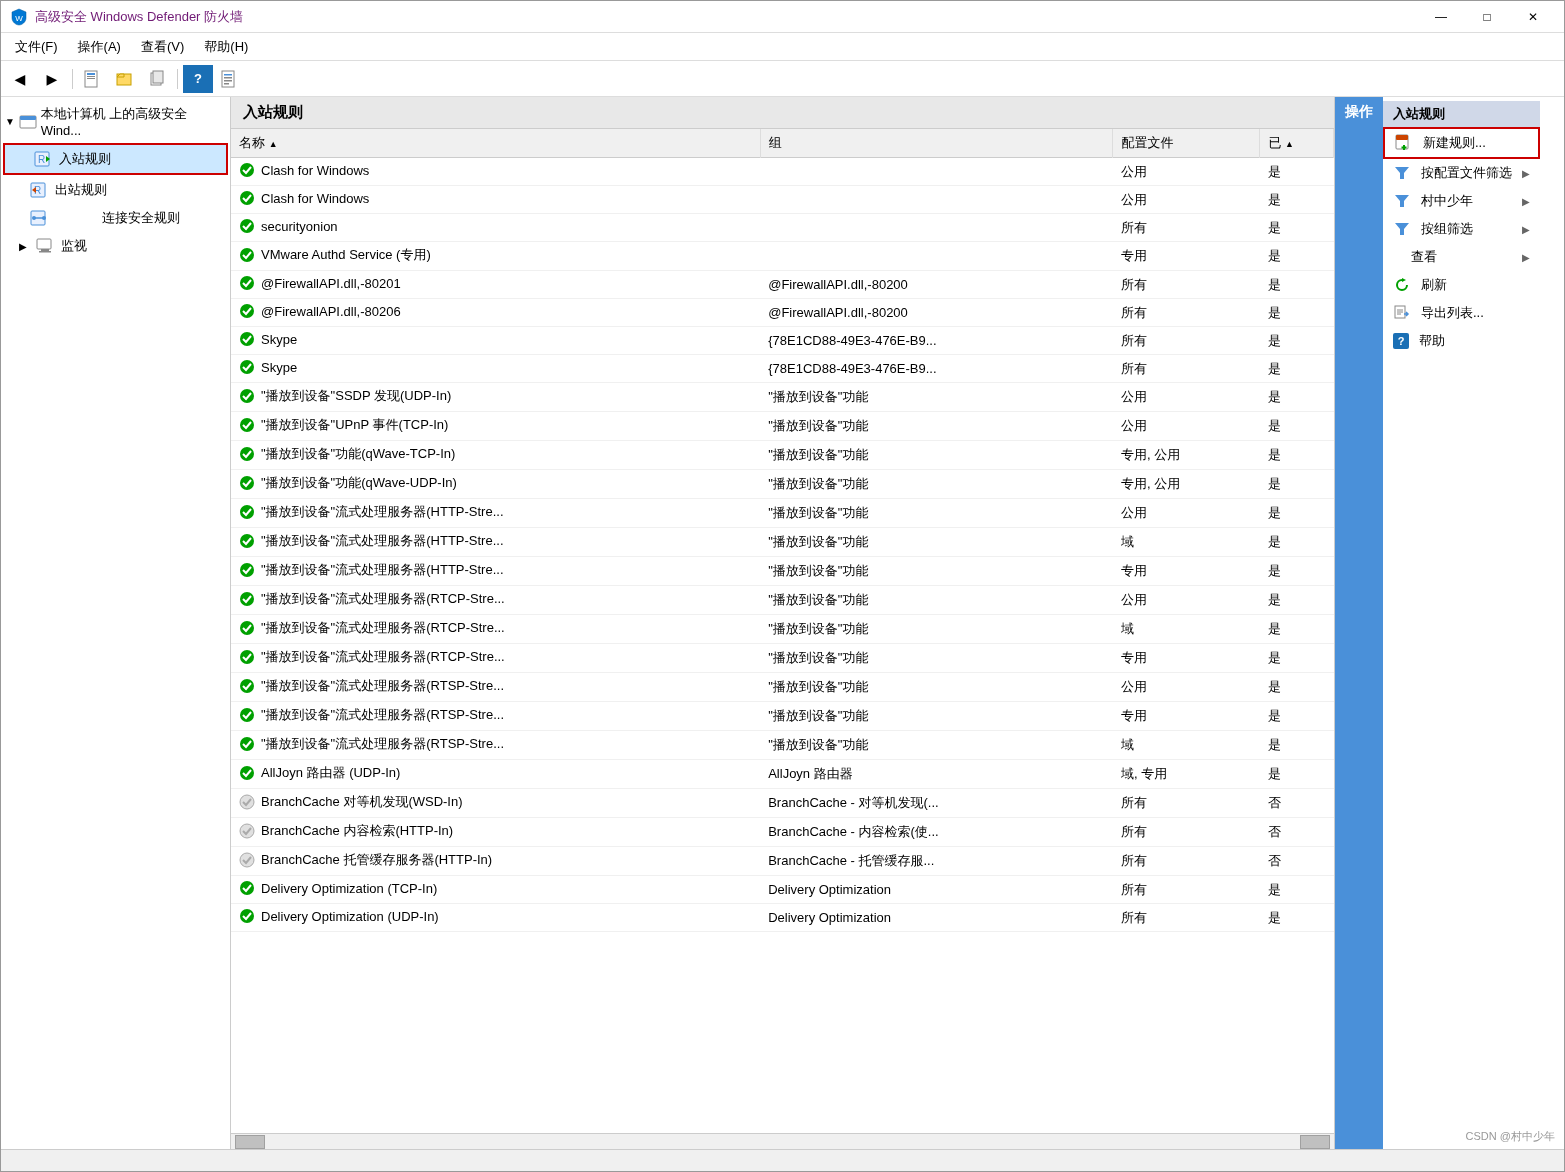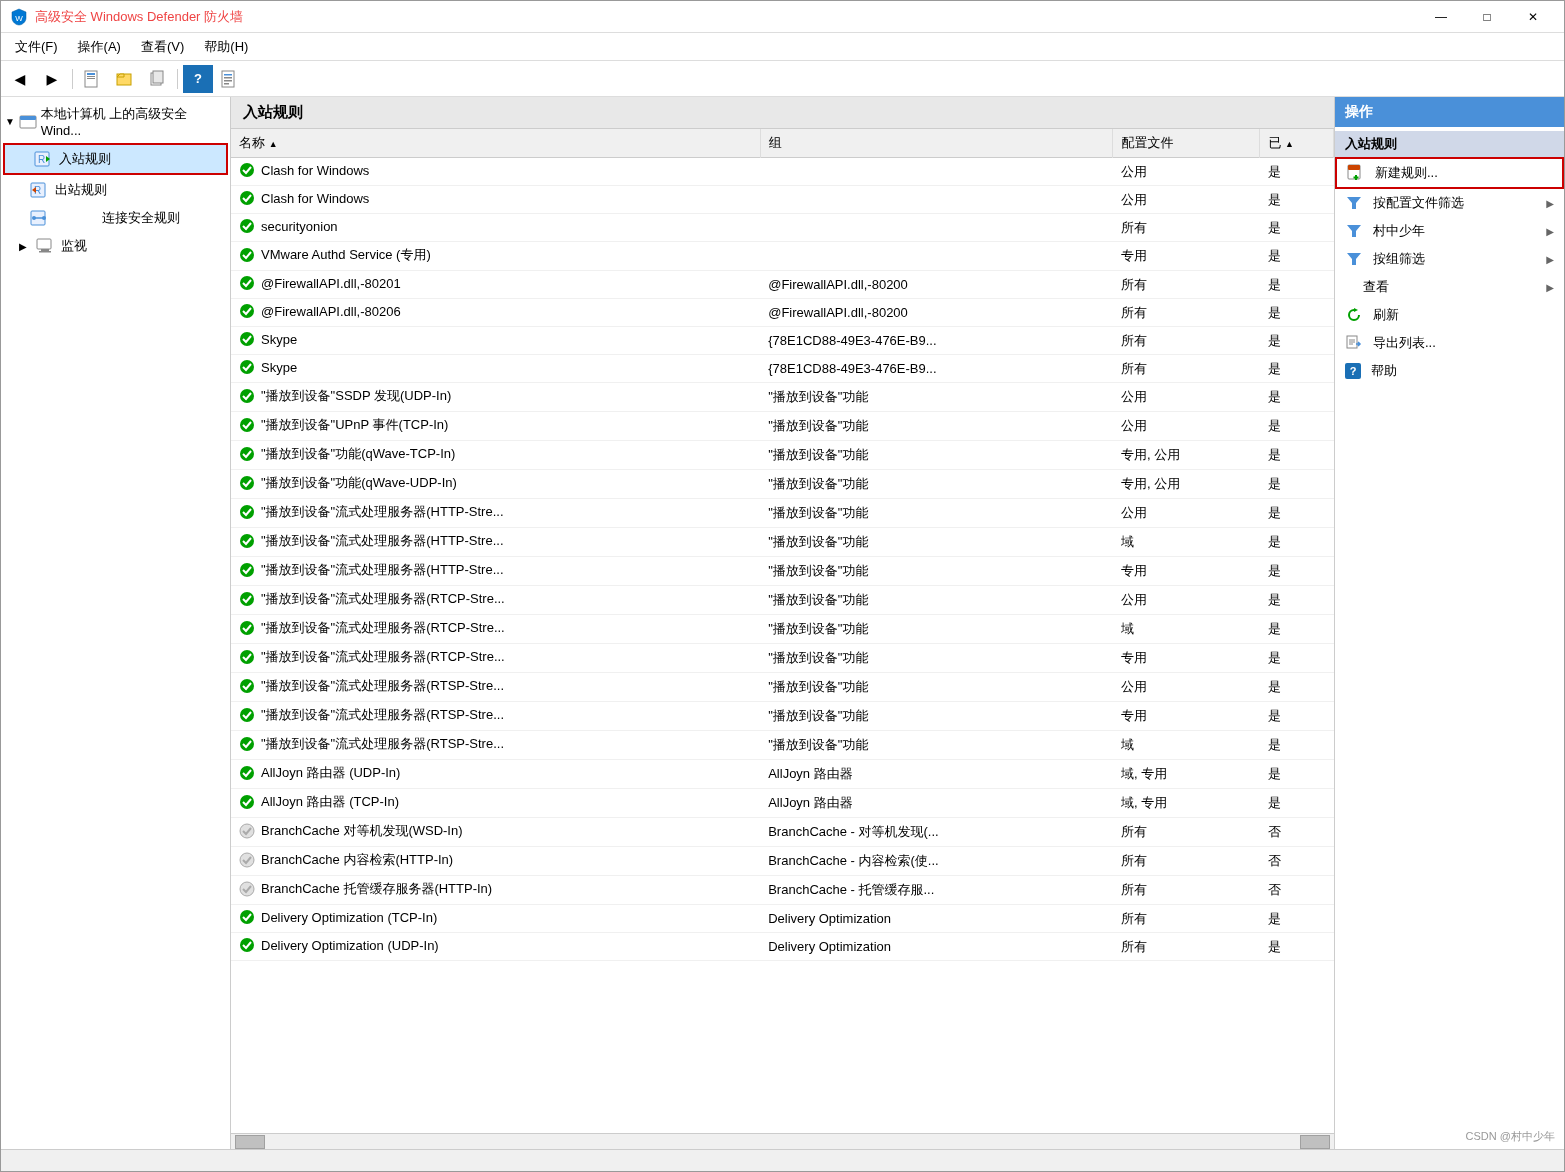--- a/index.html
+++ b/index.html
@@ -38,21 +38,21 @@
       height: 20px;
       margin-right: 6px;
       display: flex;
       align-items: center;
       justify-content: center;
     }
 
     .title-bar-text {
       flex: 1;
       font-size: 13px;
-      color: #ef4444;
+      color: #701a75;
     }
 
     .title-bar-controls {
       display: flex;
       gap: 0;
     }
 
     .title-btn {
       width: 46px;
       height: 32px;
@@ -219,21 +219,20 @@
       align-items: center;
       gap: 6px;
     }
 
     
     .right-panel {
       width: 230px;
       background: #fff;
       border-left: 1px solid #ccc;
       display: flex;
-      flex-direction: column;
       overflow-y: auto;
     }
 
     .right-panel-header {
       background: #4a90d9;
       color: #fff;
       padding: 6px 10px;
       font-size: 14px;
       font-weight: bold;
     }
@@ -637,29 +636,20 @@
                 <td><span class="row-icon"><svg width="16" height="16" viewBox="0 0 16 16" style="flex-shrink:0">
       <circle cx="8" cy="8" r="7" fill="#00a000"></circle>
       <polyline points="4,8 7,11 12,5" fill="none" stroke="white" stroke-width="2"></polyline>
     </svg> AllJoyn 路由器 (UDP-In)</span></td>
                 <td>AllJoyn 路由器</td>
                 <td>域, 专用</td>
                 <td>是</td>
               </tr>
               <tr>
                 <td><span class="row-icon"><svg width="16" height="16" viewBox="0 0 16 16" style="flex-shrink:0">
-      <circle cx="8" cy="8" r="7" fill="#00a000"></circle>
-      <polyline points="4,8 7,11 12,5" fill="none" stroke="white" stroke-width="2"></polyline>
-    </svg> AllJoyn 路由器 (TCP-In)</span></td>
-                <td>AllJoyn 路由器</td>
-                <td>域, 专用</td>
-                <td>是</td>
-              </tr>
-              <tr>
-                <td><span class="row-icon"><svg width="16" height="16" viewBox="0 0 16 16" style="flex-shrink:0">
       <circle cx="8" cy="8" r="7" fill="#e0e0e0" stroke="#aaa" stroke-width="1"></circle>
       <polyline points="4,8 7,11 12,5" fill="none" stroke="#aaa" stroke-width="2"></polyline>
     </svg> BranchCache 对等机发现(WSD-In)</span></td>
                 <td>BranchCache - 对等机发现(...</td>
                 <td>所有</td>
                 <td>否</td>
               </tr>
               <tr>
                 <td><span class="row-icon"><svg width="16" height="16" viewBox="0 0 16 16" style="flex-shrink:0">
       <circle cx="8" cy="8" r="7" fill="#e0e0e0" stroke="#aaa" stroke-width="1"></circle>

